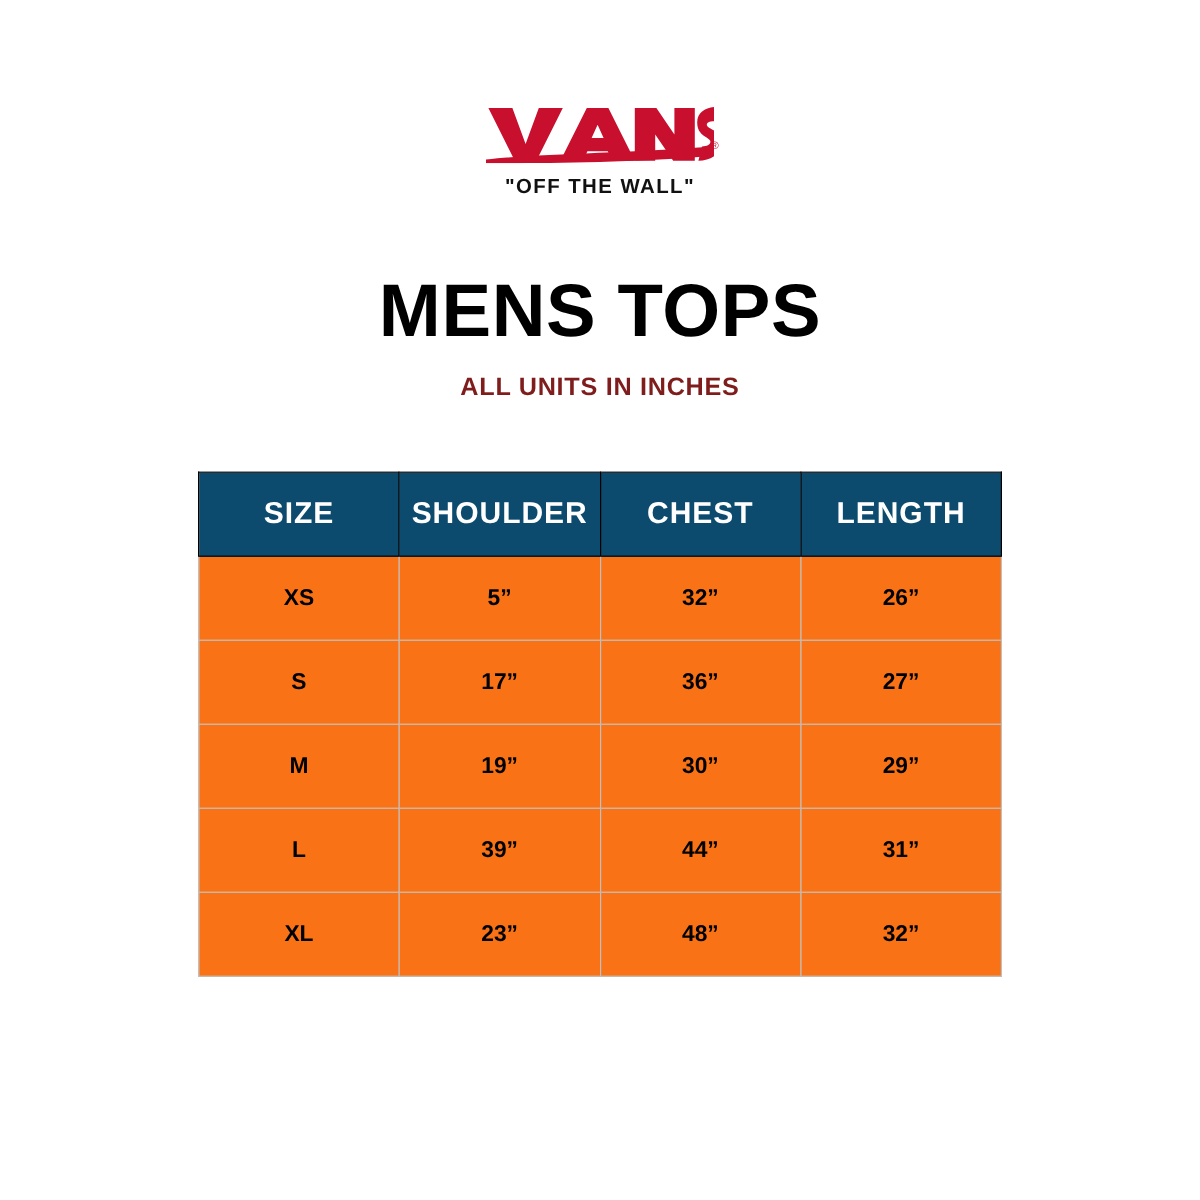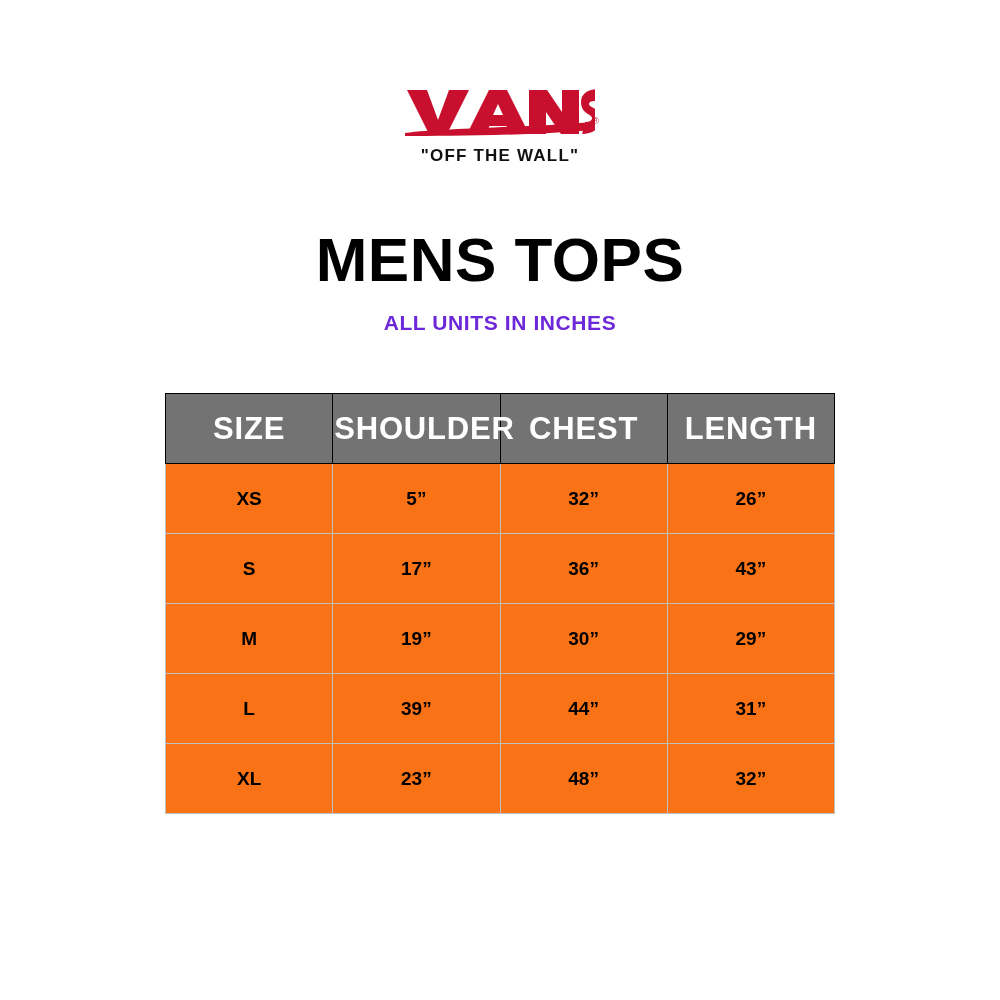--- a/index.html
+++ b/index.html
@@ -62,37 +62,37 @@
     letter-spacing: 0.5px;
     line-height: 1;
     color: #000000;
     font-family: "Liberation Sans", sans-serif;
   }
   .subtitle {
     margin-top: 20px;
     font-size: 21px;
     font-weight: bold;
     letter-spacing: 0.6px;
-    color: #6d28d9;
+    color: #7f1d1d;
   }
 
   
   .table-wrap {
     margin-top: 58px;
     width: 670px;
   }
   table.size-table {
     width: 670px;
     border-collapse: collapse;
     table-layout: fixed;
   }
   table.size-table th {
-    background: #737373;
+    background: #0c4a6e;
     color: #ffffff;
-    font-size: 31px;
+    font-size: 25px;
     font-weight: bold;
     letter-spacing: 0.8px;
     height: 67px;
     text-align: center;
     border: 1px solid #000000;
   }
   table.size-table td {
     height: 67px;
     text-align: center;
     font-size: 19px;
@@ -157,21 +157,21 @@
         <tr>
           <td>XS</td>
           <td>5”</td>
           <td>32”</td>
           <td>26”</td>
         </tr>
         <tr>
           <td>S</td>
           <td>17”</td>
           <td>36”</td>
-          <td>43”</td>
+          <td>27”</td>
         </tr>
         <tr>
           <td>M</td>
           <td>19”</td>
           <td>30”</td>
           <td>29”</td>
         </tr>
         <tr>
           <td>L</td>
           <td>39”</td>

